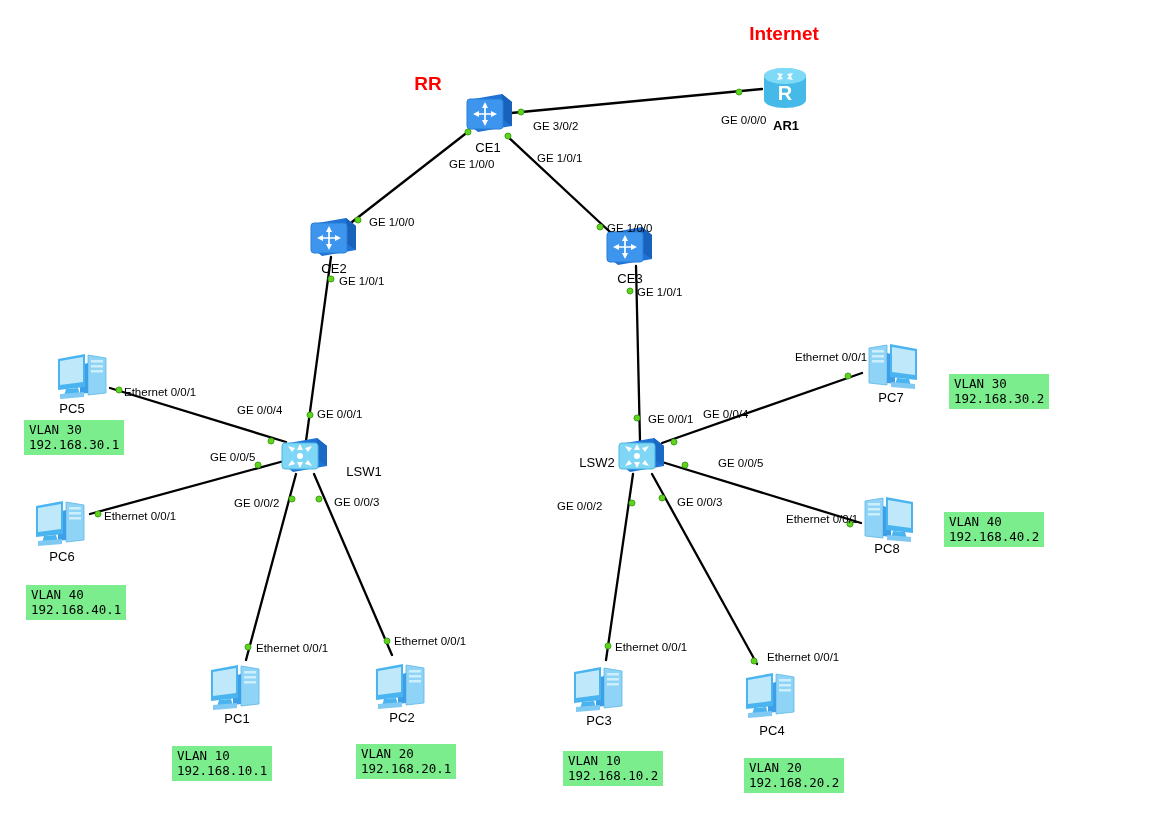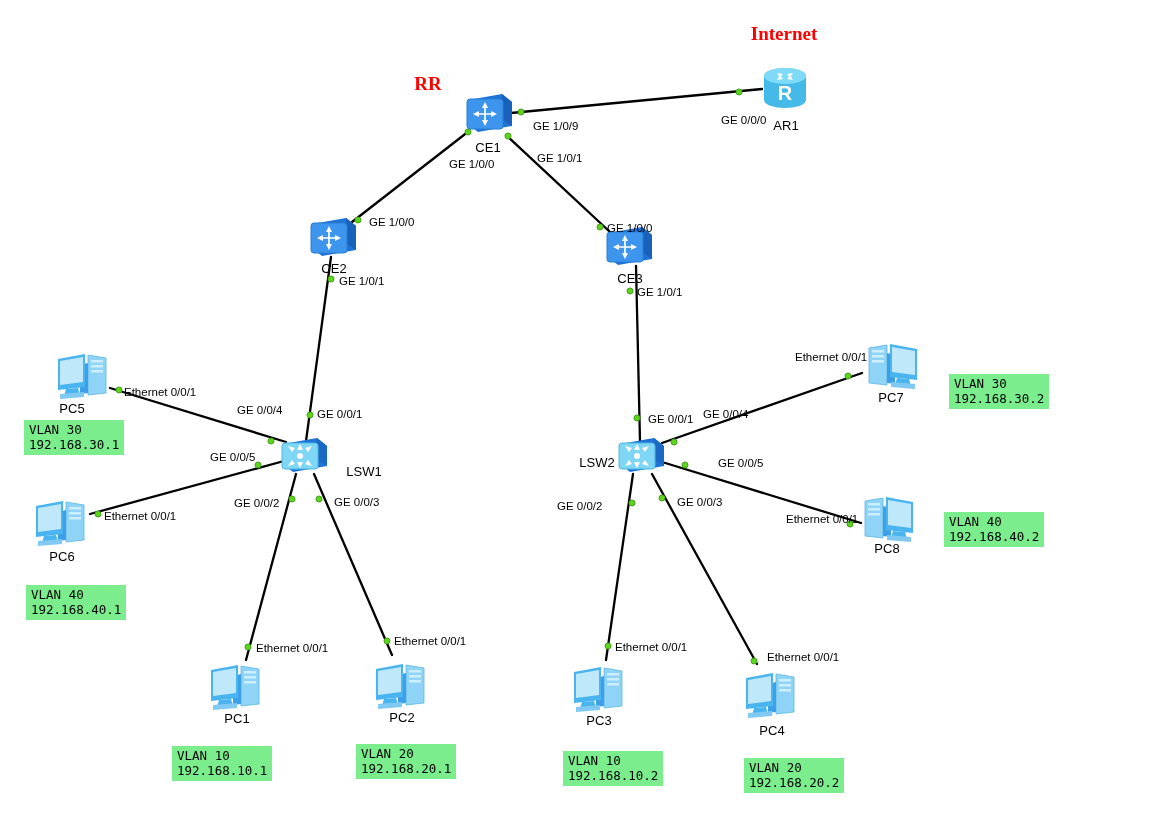--- a/index.html
+++ b/index.html
@@ -41,21 +41,21 @@
     position: absolute;
     white-space: nowrap;
     font-family: "Liberation Sans", sans-serif;
     font-size: 11.5px;
     color: #000000;
     transform: translate(0, -50%);
   }
   .tag-label {
     position: absolute;
     white-space: nowrap;
-    font-family: Liberation Serif, serif;
+    font-family: Liberation Sans, sans-serif;
     font-size: 19px;
     font-weight: bold;
     color: #ff0000;
     transform: translate(-50%, -50%);
   }
   .vlan-box {
     position: absolute;
     background: #7bed8c;
     color: #000000;
     font-family: "DejaVu Sans Mono", monospace;
@@ -258,32 +258,32 @@
       <div class="dot" style="left: 387px; top: 641px;"></div>
       <div class="dot" style="left: 608px; top: 646px;"></div>
       <div class="dot" style="left: 754px; top: 661px;"></div>
       <div class="dot" style="left: 848px; top: 376px;"></div>
       <div class="dot" style="left: 850px; top: 524px;"></div>
     </div>
   <div id="labels-layer">
       <div class="node-label" style="left: 488px; top: 147px;">CE1</div>
       <div class="node-label" style="left: 334px; top: 268px;">CE2</div>
       <div class="node-label" style="left: 630px; top: 278px;">CE3</div>
-      <div class="node-label" style="left: 786px; top: 125px;">AR1</div>
+      <div class="node-label" style="left: 786px; top: 125px; font-weight: bold;">AR1</div>
       <div class="node-label" style="left: 364px; top: 471px;">LSW1</div>
       <div class="node-label" style="left: 597px; top: 462px;">LSW2</div>
       <div class="node-label" style="left: 237px; top: 718px;">PC1</div>
       <div class="node-label" style="left: 402px; top: 717px;">PC2</div>
       <div class="node-label" style="left: 599px; top: 720px;">PC3</div>
       <div class="node-label" style="left: 772px; top: 730px; text-align: center;">PC4</div>
       <div class="node-label" style="left: 72px; top: 408px;">PC5</div>
       <div class="node-label" style="left: 62px; top: 556px;">PC6</div>
       <div class="node-label" style="left: 891px; top: 397px;">PC7</div>
       <div class="node-label" style="left: 887px; top: 548px;">PC8</div>
-      <div class="port-label" style="left: 533px; top: 126px;">GE 1/0/9</div>
+      <div class="port-label" style="left: 533px; top: 126px;">GE 3/0/2</div>
       <div class="port-label" style="left: 449px; top: 164px;">GE 1/0/0</div>
       <div class="port-label" style="left: 537px; top: 158px;">GE 1/0/1</div>
       <div class="port-label" style="left: 721px; top: 120px;">GE 0/0/0</div>
       <div class="port-label" style="left: 369px; top: 222px;">GE 1/0/0</div>
       <div class="port-label" style="left: 339px; top: 281px;">GE 1/0/1</div>
       <div class="port-label" style="left: 607px; top: 228px;">GE 1/0/0</div>
       <div class="port-label" style="left: 637px; top: 292px;">GE 1/0/1</div>
       <div class="port-label" style="left: 237px; top: 410px;">GE 0/0/4</div>
       <div class="port-label" style="left: 317px; top: 414px;">GE 0/0/1</div>
       <div class="port-label" style="left: 210px; top: 457px;">GE 0/0/5</div>

